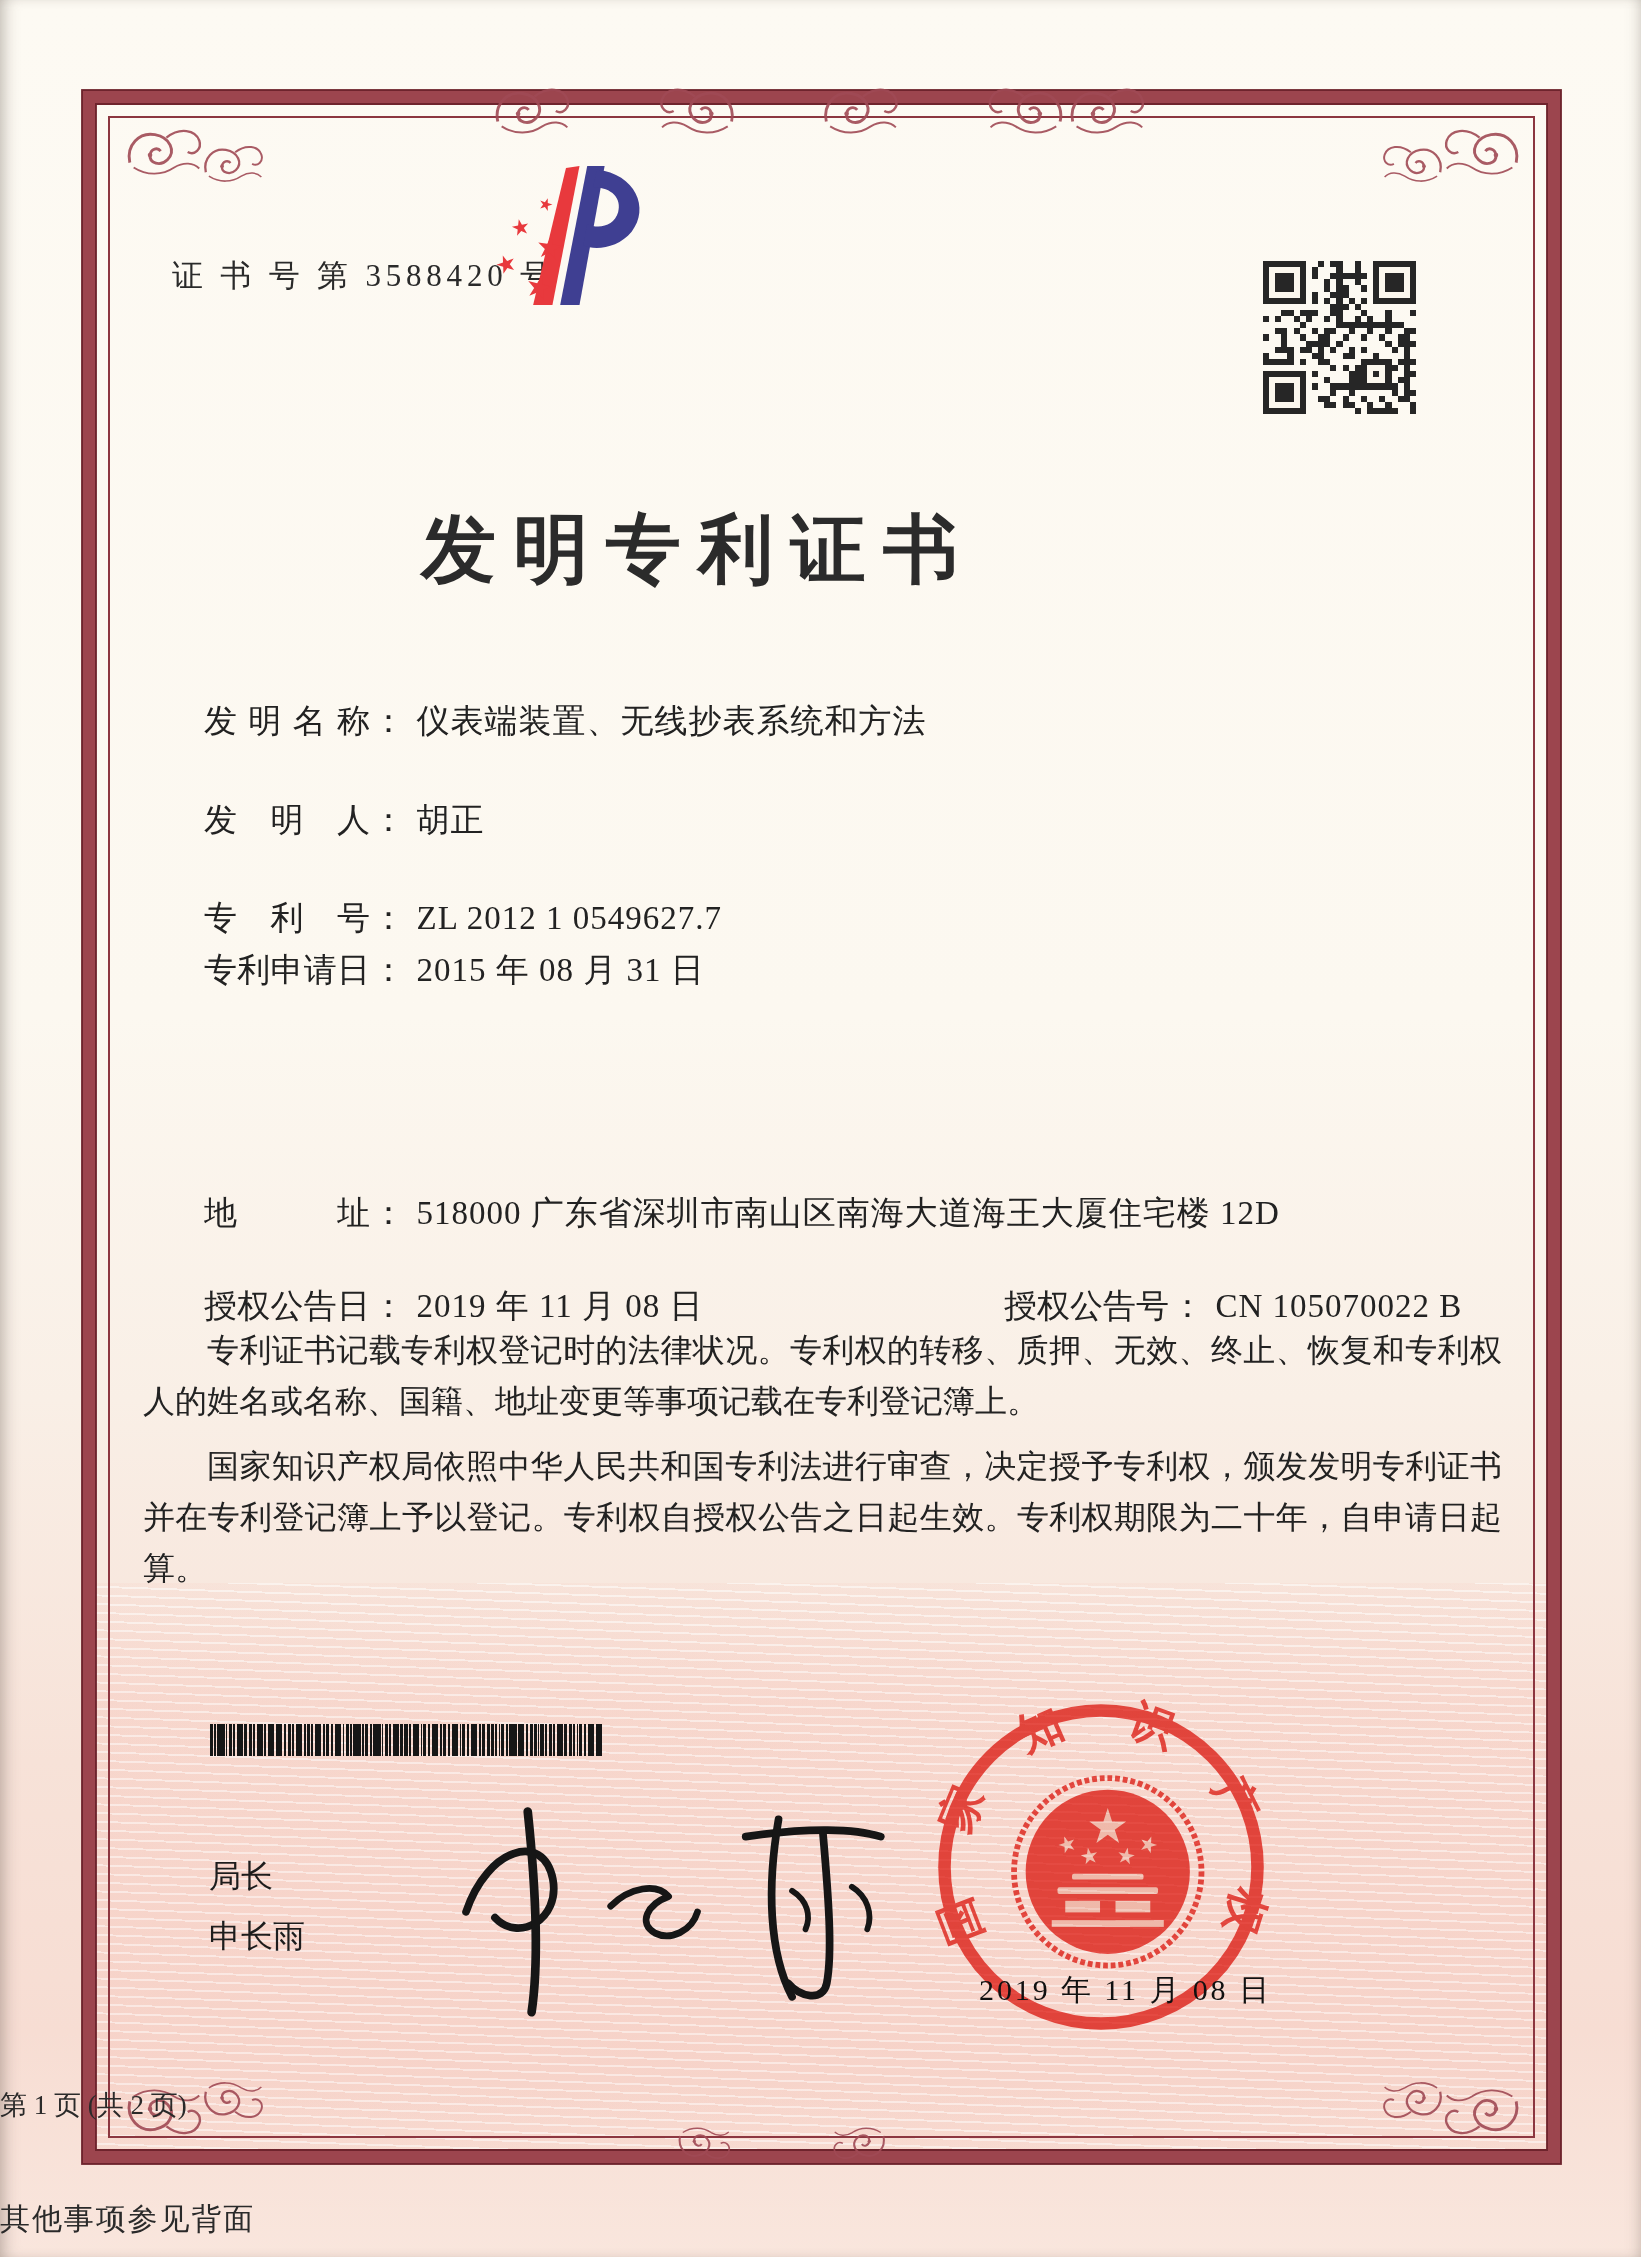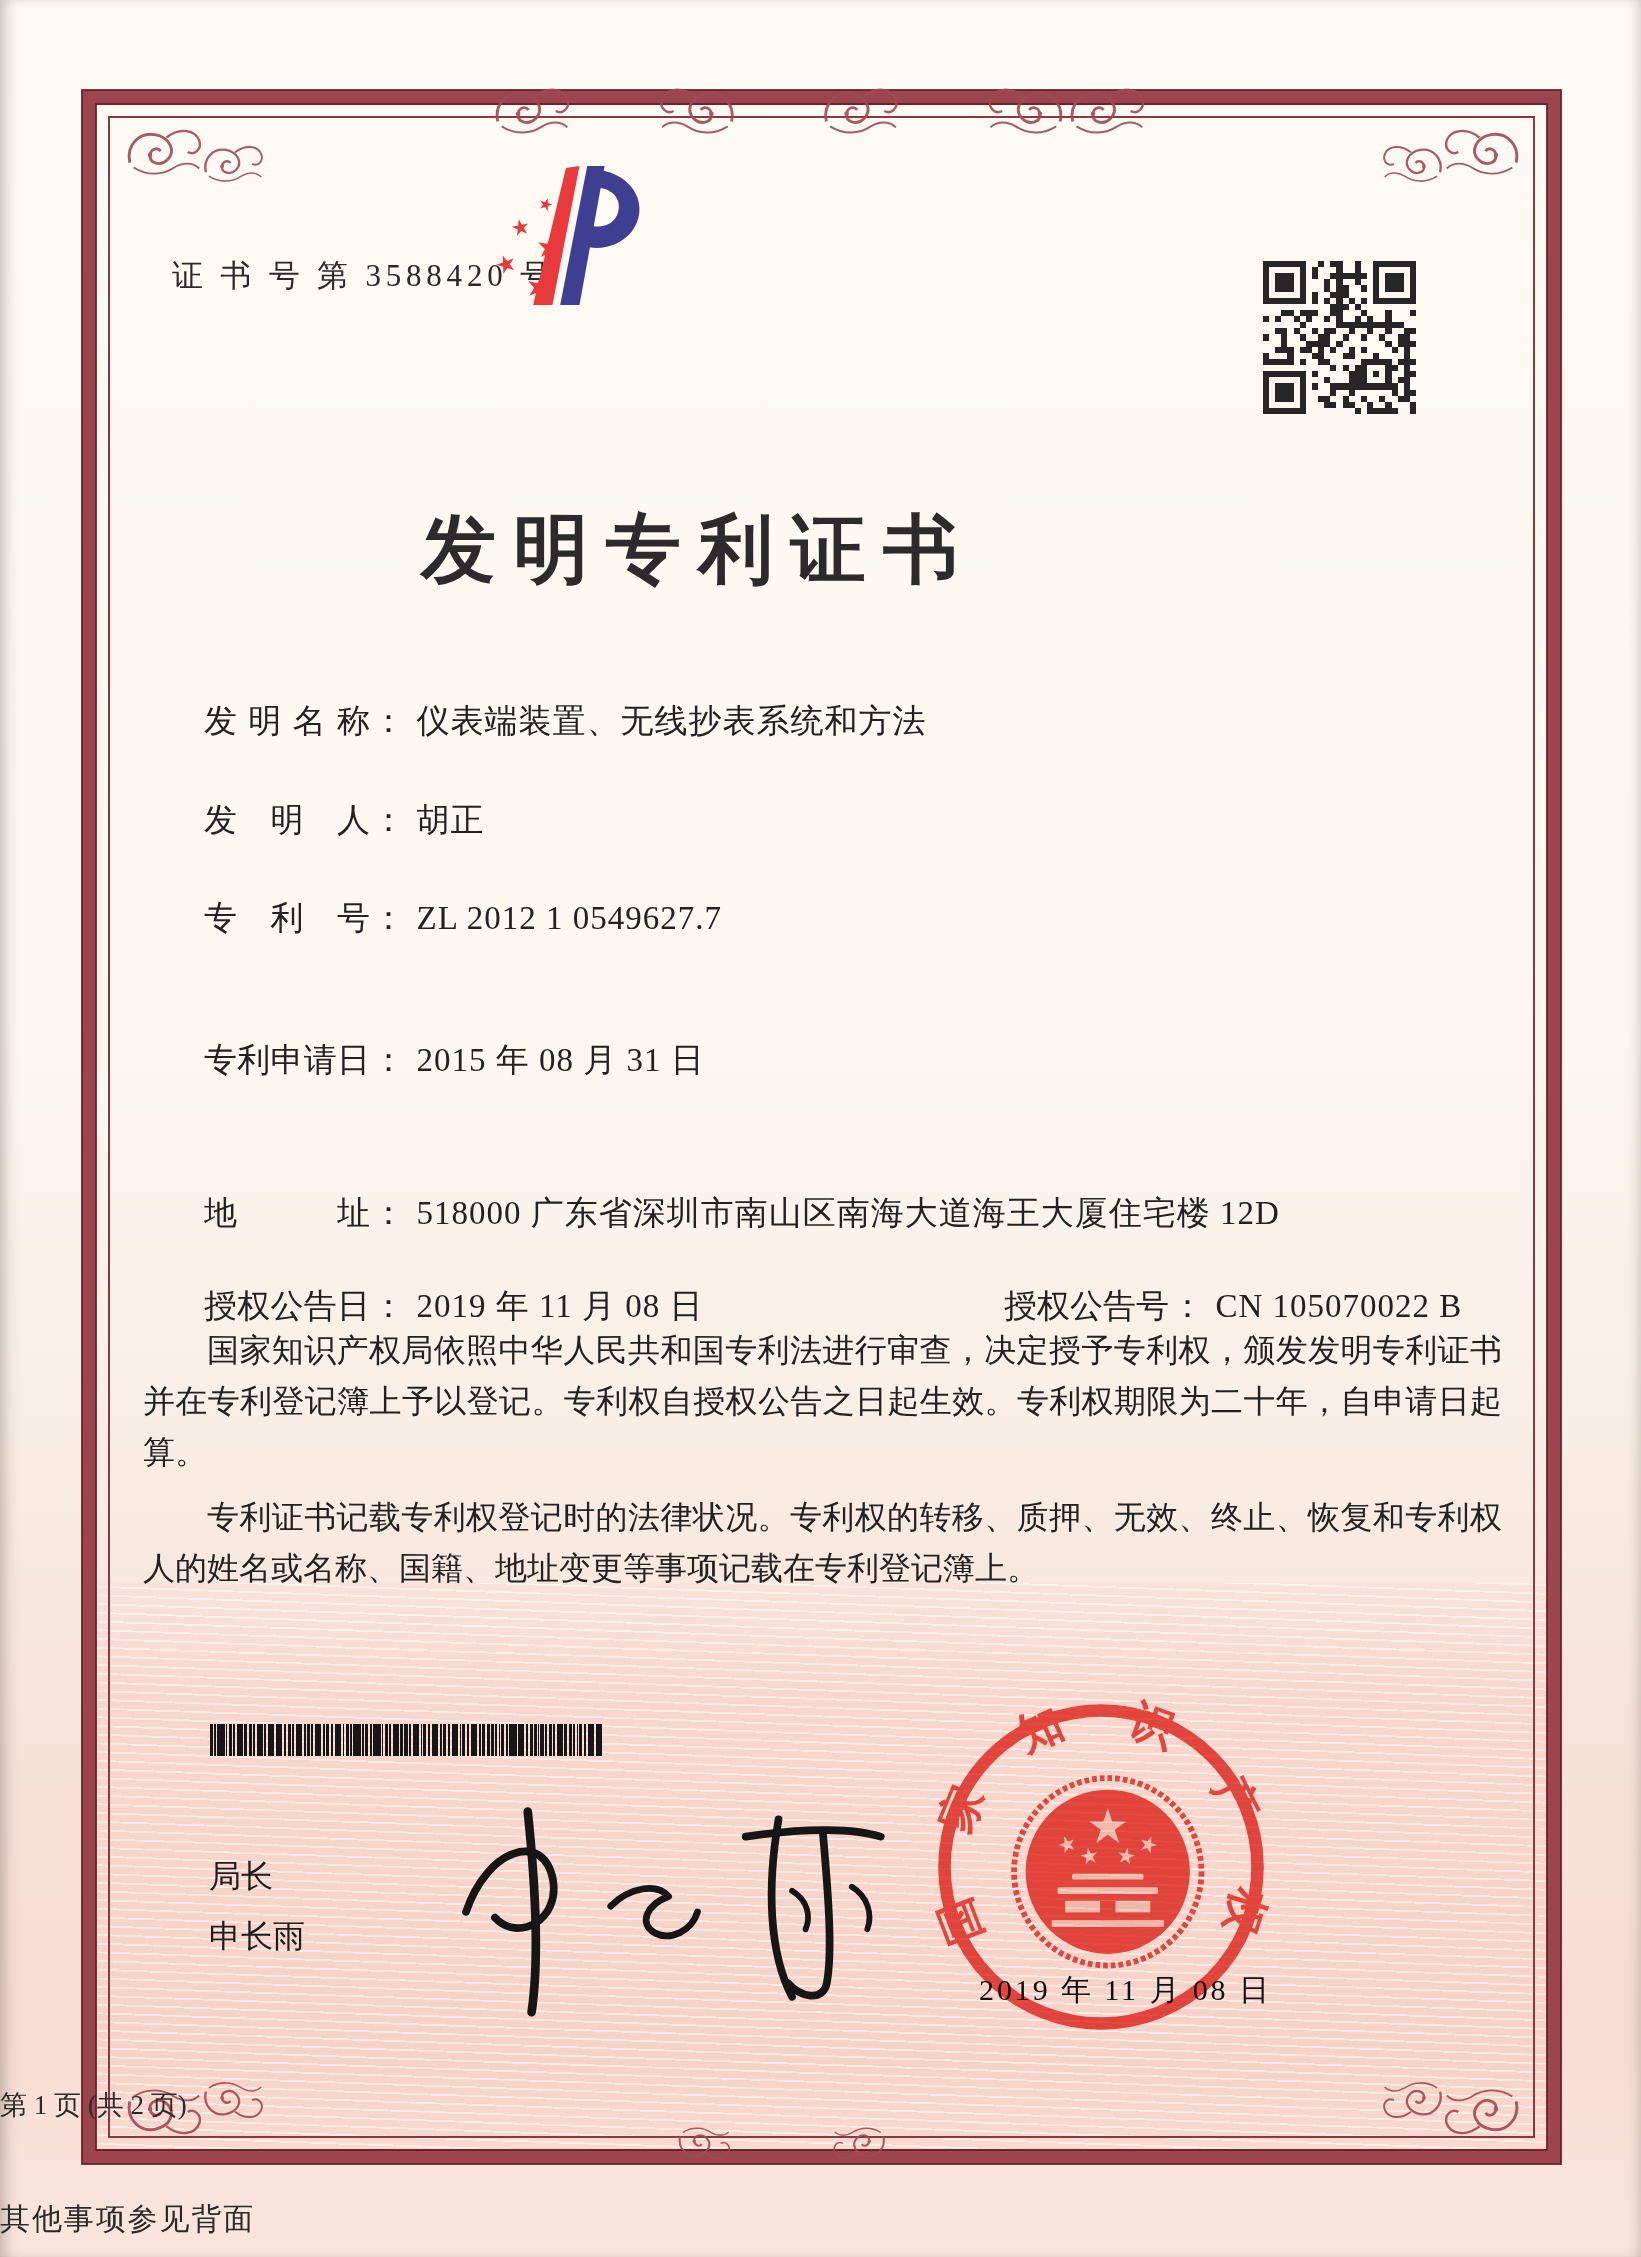--- a/index.html
+++ b/index.html
@@ -321,38 +321,38 @@
 
   <div class="frow" style="top:699px">
     <span class="flabel">发明名称</span><span class="fcolon">：</span><span class="fvalue">仪表端装置、无线抄表系统和方法</span>
   </div>
   <div class="frow" style="top:798px">
     <span class="flabel">发明人</span><span class="fcolon">：</span><span class="fvalue">胡正</span>
   </div>
   <div class="frow" style="top:896px">
     <span class="flabel">专利号</span><span class="fcolon">：</span><span class="fvalue">ZL 2012 1 0549627.7</span>
   </div>
-  <div class="frow" style="top:1038px">
+  <div class="frow" style="top:948px">
     <span class="flabel">专利申请日</span><span class="fcolon">：</span><span class="fvalue">2015 年 08 月 31 日</span>
   </div>
   <div class="frow" style="top:1191px">
     <span class="flabel">地址</span><span class="fcolon">：</span><span class="fvalue">518000 广东省深圳市南山区南海大道海王大厦住宅楼 12D</span>
   </div>
   <div class="frow" style="top:1284px;right:0">
     <span>
       <span class="flabel">授权公告日</span><span class="fcolon">：</span><span class="fvalue">2019 年 11 月 08 日</span>
     </span>
     <span class="grant-right">
       <span>授权公告号</span><span class="fcolon">：</span><span class="fvalue">CN 105070022 B</span>
     </span>
   </div>
 
   <div class="paras">
+    <p>专利证书记载专利权登记时的法律状况。专利权的转移、质押、无效、终止、恢复和专利权人的姓名或名称、国籍、地址变更等事项记载在专利登记簿上。</p>
     <p>国家知识产权局依照中华人民共和国专利法进行审查，决定授予专利权，颁发发明专利证书并在专利登记簿上予以登记。专利权自授权公告之日起生效。专利权期限为二十年，自申请日起算。</p>
-    <p>专利证书记载专利权登记时的法律状况。专利权的转移、质押、无效、终止、恢复和专利权人的姓名或名称、国籍、地址变更等事项记载在专利登记簿上。</p>
   </div>
 
   <div class="barcode"></div>
 
   <div class="signatory">
     <div>局长</div>
     <div>申长雨</div>
   </div>
 
   <svg class="sig" viewBox="0 0 480 230" fill="none" stroke="#161616" stroke-linecap="round" stroke-linejoin="round">

